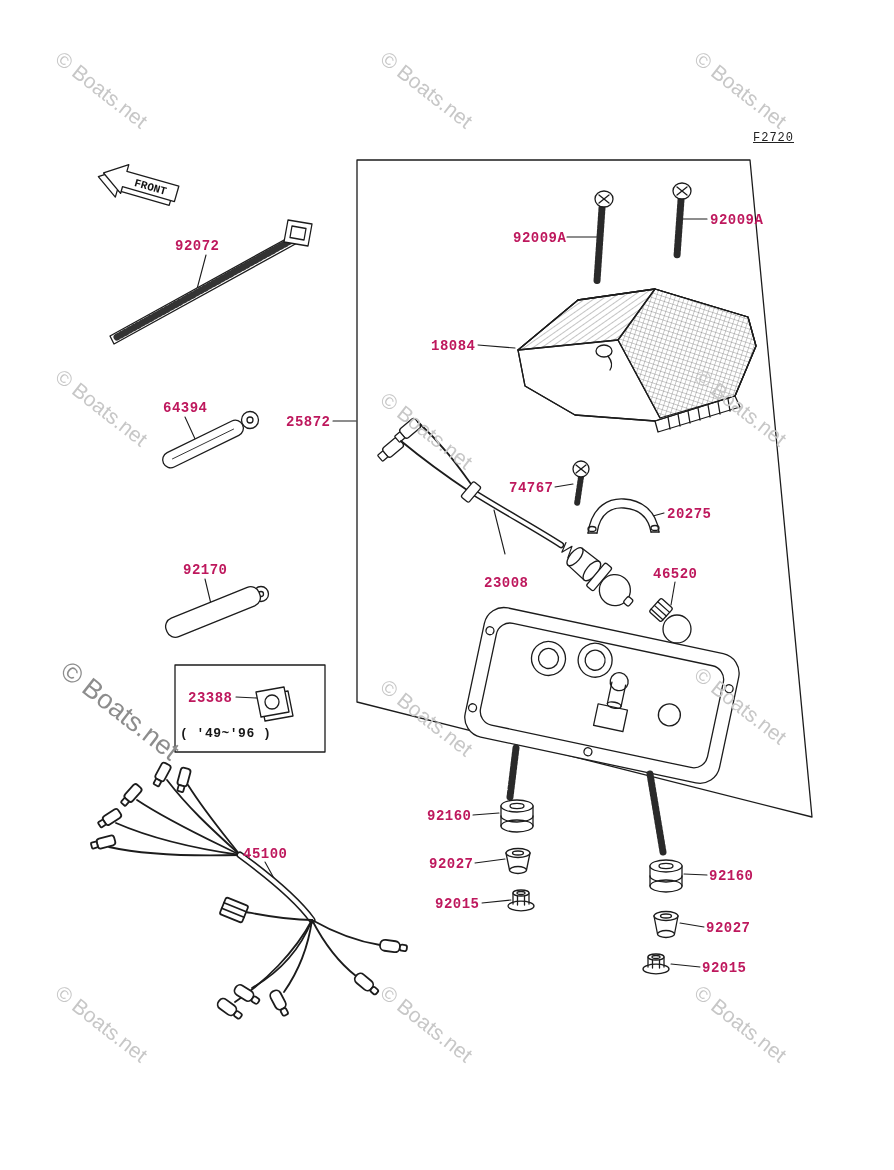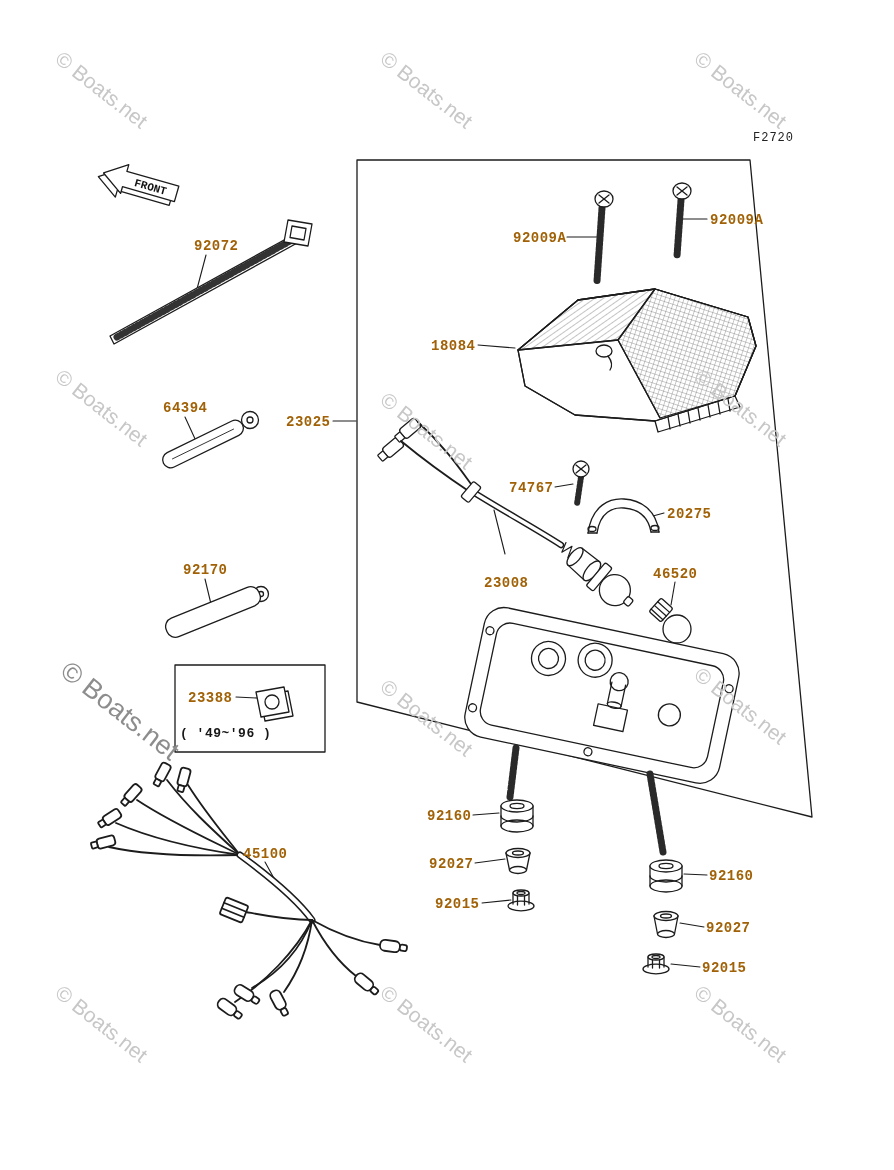--- a/index.html
+++ b/index.html
@@ -4,22 +4,22 @@
 <style>
   html,body{margin:0;padding:0;background:#fff;}
   .stage{position:relative;width:894px;height:1170px;background:#ffffff;overflow:hidden;
          font-family:"Liberation Mono",monospace;}
   .stage svg{position:absolute;left:0;top:0;}
   .wm{position:absolute;transform:rotate(38deg);transform-origin:0 50%;
       font-family:"Liberation Sans",sans-serif;font-size:21px;color:#c7c7c7;
       white-space:nowrap;user-select:none;}
   .wm-lg{font-size:27px;color:#8d8d8d;}
   .pl{position:absolute;font:700 14px "Liberation Mono",monospace;letter-spacing:.5px;
-      color:#a16207;white-space:nowrap;}
-  .fig-code{position:absolute;font:400 12px "Liberation Mono",monospace;letter-spacing:1px;color:#222;}
+      color:#be185d;white-space:nowrap;}
+  .fig-code{position:absolute;font:400 12px "Liberation Mono",monospace;letter-spacing:1px;color:#222;text-decoration:underline;}
   .note-years{position:absolute;font:700 13px "Liberation Mono",monospace;letter-spacing:.5px;color:#171717;}
 </style>
 </head>
 <body>
 
 <div class="stage">
 
   <svg width="894" height="1170" viewBox="0 0 894 1170">
     <defs>
       <pattern id="hatch" patternUnits="userSpaceOnUse" width="5" height="5" patternTransform="rotate(-35)">
@@ -318,23 +318,23 @@
   <div class="wm" style="left:697px;top:362px">© Boats.net</div>
   <div class="wm wm-lg" style="left:64px;top:652px">© Boats.net</div>
   <div class="wm" style="left:383px;top:672px">© Boats.net</div>
   <div class="wm" style="left:697px;top:660px">© Boats.net</div>
   <div class="wm" style="left:58px;top:978px">© Boats.net</div>
   <div class="wm" style="left:383px;top:978px">© Boats.net</div>
   <div class="wm" style="left:697px;top:978px">© Boats.net</div>
 
   <div class="fig-code" style="left:753px;top:131px">F2720</div>
 
-  <div class="pl" style="left:194px;top:238px">92072</div>
+  <div class="pl" style="left:175px;top:238px">92072</div>
   <div class="pl" style="left:163px;top:400px">64394</div>
-  <div class="pl" style="left:286px;top:414px">23025</div>
+  <div class="pl" style="left:286px;top:414px">25872</div>
   <div class="pl" style="left:183px;top:562px">92170</div>
   <div class="pl" style="left:188px;top:690px">23388</div>
   <div class="note-years" style="left:180px;top:726px">( '49~'96 )</div>
   <div class="pl" style="left:243px;top:846px">45100</div>
 
   <div class="pl" style="left:513px;top:230px">92009A</div>
   <div class="pl" style="left:710px;top:212px">92009A</div>
   <div class="pl" style="left:431px;top:338px">18084</div>
   <div class="pl" style="left:509px;top:480px">74767</div>
   <div class="pl" style="left:667px;top:506px">20275</div>

